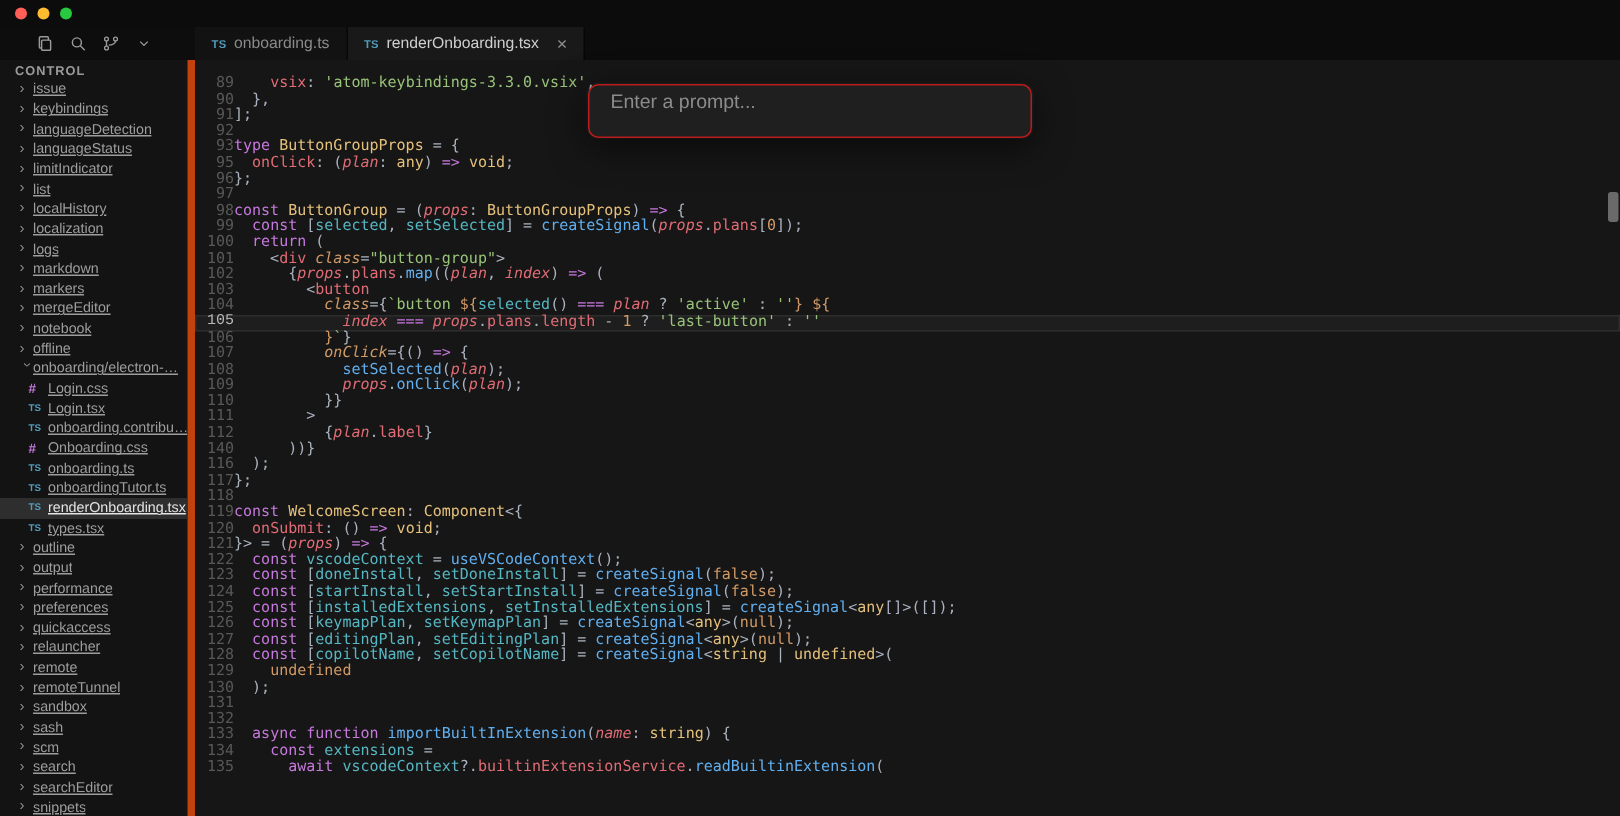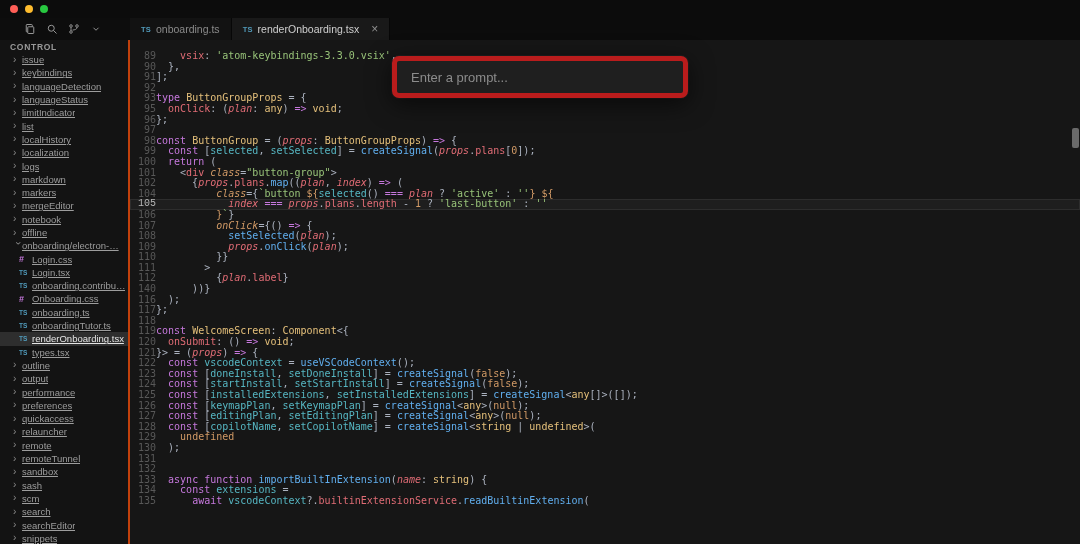--- a/index.html
+++ b/index.html
@@ -16,21 +16,21 @@
   .icon-row { display:flex; align-items:center; padding-left:20px; gap:3px; background:#0d0d0d; }
   .hicon { width:19px; height:18px; display:flex; align-items:center; justify-content:center; color:#9a9a9a; }
   
   .tabstrip { display:flex; background:#0c0c0c; }
   .tab { display:flex; align-items:center; gap:5px; padding:0 11px; font-size:10.5px;
          color:#8a8a8a; background:#121212; border-right:1px solid #070707; white-space:nowrap; }
   .tab.active { background:#191919; color:#cfcfcf; }
   .ts-badge { color:#519aba; font-size:7.5px; font-weight:700; letter-spacing:0.2px; }
   .tab-close { margin-left:7px; font-size:12px; line-height:1; color:#8f8f8f; }
   
-  .sidebar { background:#131313; border-right:2px solid #c2410c; overflow:hidden; }
+  .sidebar { background:#131313; border-right:5px solid #c2410c; overflow:hidden; }
   .section-title { height:13px; display:flex; align-items:center; padding-left:10px;
                    font-size:8.5px; font-weight:700; letter-spacing:0.7px; color:#9a9a9a; }
   .tree-item { display:flex; align-items:center; height:13.3px; font-size:9.5px; color:#9d9d9d;
                padding-left:13px; white-space:nowrap; overflow:hidden; }
   .tree-item.file { padding-left:19px; }
   .tree-item.selected { background:#2e2e2e; color:#e4e4e4; }
   .chev { width:9px; flex:0 0 9px; display:inline-block; color:#8a8a8a; font-size:10px; line-height:1; }
   .chev.open { transform:rotate(90deg); }
   .ficon { width:13px; flex:0 0 13px; font-size:6.5px; font-weight:700; font-family:"Liberation Sans",sans-serif; }
   .ficon.ts { color:#519aba; }
@@ -44,23 +44,23 @@
   .gutter { flex:0 0 26px; width:26px; text-align:right; color:#585858; }
   .code-line.active .gutter { color:#b8b8b8;font-family:Liberation Mono, monospace; }
   .code-text { margin-left:0; }
   .tk-p { color:#abb2bf; } .tk-k { color:#c678dd; } .tk-t { color:#e5c07b; }
   .tk-f { color:#61afef; } .tk-s { color:#98c379; } .tk-r { color:#e06c75; }
   .tk-o { color:#d19a66; } .tk-v { color:#56b6c2; }
   .tk-i { color:#e06c75; font-style:italic; }
   .tk-a { color:#d19a66; font-style:italic; }
   
   .prompt { position:absolute; left:392px; top:56px; width:296px; height:36px; z-index:20;
-            background:#1f1f1f; border:5px solid #b91c1c; border-radius:7px;
+            background:#1f1f1f; border:1px solid #b91c1c; border-radius:7px;
             box-shadow:0 6px 24px rgba(0,0,0,0.6), 0 0 0 1px rgba(255,255,255,0.04);
-            display:flex; align-items:center; padding:16px 14px; }
+            display:flex; align-items:flex-start; padding:3px 14px; }
   .prompt-text { color:#8c8c8c; font-size:13px; }
   
   .scroll-thumb { position:absolute; right:1px; top:128px; width:7px; height:20px;
                   background:#6a6a6a; border-radius:2px; z-index:15; }
 </style>
 </head>
 <body>
 
 <div class="window">
 
@@ -272,20 +272,21 @@
         <div class="code-line"><span class="gutter">92</span><span class="code-text"></span></div>
         <div class="code-line"><span class="gutter">93</span><span class="code-text"><span class="tk-k">type</span><span class="tk-p"> </span><span class="tk-t">ButtonGroupProps</span><span class="tk-p"> = {</span></span></div>
         <div class="code-line"><span class="gutter">95</span><span class="code-text"><span class="tk-p">  </span><span class="tk-r">onClick</span><span class="tk-p">: (</span><span class="tk-i">plan</span><span class="tk-p">: </span><span class="tk-t">any</span><span class="tk-p">) </span><span class="tk-k">=&gt;</span><span class="tk-p"> </span><span class="tk-t">void</span><span class="tk-p">;</span></span></div>
         <div class="code-line"><span class="gutter">96</span><span class="code-text"><span class="tk-p">};</span></span></div>
         <div class="code-line"><span class="gutter">97</span><span class="code-text"></span></div>
         <div class="code-line"><span class="gutter">98</span><span class="code-text"><span class="tk-k">const</span><span class="tk-p"> </span><span class="tk-t">ButtonGroup</span><span class="tk-p"> = (</span><span class="tk-i">props</span><span class="tk-p">: </span><span class="tk-t">ButtonGroupProps</span><span class="tk-p">) </span><span class="tk-k">=&gt;</span><span class="tk-p"> {</span></span></div>
         <div class="code-line"><span class="gutter">99</span><span class="code-text"><span class="tk-p">  </span><span class="tk-k">const</span><span class="tk-p"> [</span><span class="tk-v">selected</span><span class="tk-p">, </span><span class="tk-v">setSelected</span><span class="tk-p">] = </span><span class="tk-f">createSignal</span><span class="tk-p">(</span><span class="tk-i">props</span><span class="tk-p">.</span><span class="tk-r">plans</span><span class="tk-p">[</span><span class="tk-o">0</span><span class="tk-p">]);</span></span></div>
         <div class="code-line"><span class="gutter">100</span><span class="code-text"><span class="tk-p">  </span><span class="tk-k">return</span><span class="tk-p"> (</span></span></div>
         <div class="code-line"><span class="gutter">101</span><span class="code-text"><span class="tk-p">    &lt;</span><span class="tk-r">div</span><span class="tk-p"> </span><span class="tk-a">class</span><span class="tk-p">=</span><span class="tk-s">"button-group"</span><span class="tk-p">&gt;</span></span></div>
         <div class="code-line"><span class="gutter">102</span><span class="code-text"><span class="tk-p">      {</span><span class="tk-i">props</span><span class="tk-p">.</span><span class="tk-r">plans</span><span class="tk-p">.</span><span class="tk-f">map</span><span class="tk-p">((</span><span class="tk-i">plan</span><span class="tk-p">, </span><span class="tk-i">index</span><span class="tk-p">) </span><span class="tk-k">=&gt;</span><span class="tk-p"> (</span></span></div>
+        <div class="code-line"><span class="gutter">103</span><span class="code-text"><span class="tk-p">        &lt;</span><span class="tk-r">button</span></span></div>
         <div class="code-line"><span class="gutter">104</span><span class="code-text"><span class="tk-p">          </span><span class="tk-a">class</span><span class="tk-p">={</span><span class="tk-s">`button </span><span class="tk-o">${</span><span class="tk-v">selected</span><span class="tk-p">()</span><span class="tk-p"> </span><span class="tk-k">===</span><span class="tk-p"> </span><span class="tk-i">plan</span><span class="tk-p"> ? </span><span class="tk-s">'active'</span><span class="tk-p"> : </span><span class="tk-s">''</span><span class="tk-o">}</span><span class="tk-s"> </span><span class="tk-o">${</span></span></div>
         <div class="code-line active"><span class="gutter">105</span><span class="code-text"><span class="tk-p">            </span><span class="tk-i">index</span><span class="tk-p"> </span><span class="tk-k">===</span><span class="tk-p"> </span><span class="tk-i">props</span><span class="tk-p">.</span><span class="tk-r">plans</span><span class="tk-p">.</span><span class="tk-r">length</span><span class="tk-p"> - </span><span class="tk-o">1</span><span class="tk-p"> ? </span><span class="tk-s">'last-button'</span><span class="tk-p"> : </span><span class="tk-s">''</span></span></div>
         <div class="code-line"><span class="gutter">106</span><span class="code-text"><span class="tk-o">          }</span><span class="tk-s">`</span><span class="tk-p">}</span></span></div>
         <div class="code-line"><span class="gutter">107</span><span class="code-text"><span class="tk-p">          </span><span class="tk-a">onClick</span><span class="tk-p">={() </span><span class="tk-k">=&gt;</span><span class="tk-p"> {</span></span></div>
         <div class="code-line"><span class="gutter">108</span><span class="code-text"><span class="tk-p">            </span><span class="tk-f">setSelected</span><span class="tk-p">(</span><span class="tk-i">plan</span><span class="tk-p">);</span></span></div>
         <div class="code-line"><span class="gutter">109</span><span class="code-text"><span class="tk-p">            </span><span class="tk-i">props</span><span class="tk-p">.</span><span class="tk-f">onClick</span><span class="tk-p">(</span><span class="tk-i">plan</span><span class="tk-p">);</span></span></div>
         <div class="code-line"><span class="gutter">110</span><span class="code-text"><span class="tk-p">          }}</span></span></div>
         <div class="code-line"><span class="gutter">111</span><span class="code-text"><span class="tk-p">        &gt;</span></span></div>
         <div class="code-line"><span class="gutter">112</span><span class="code-text"><span class="tk-p">          {</span><span class="tk-i">plan</span><span class="tk-p">.</span><span class="tk-r">label</span><span class="tk-p">}</span></span></div>
         <div class="code-line"><span class="gutter">140</span><span class="code-text"><span class="tk-p">      ))}</span></span></div>

